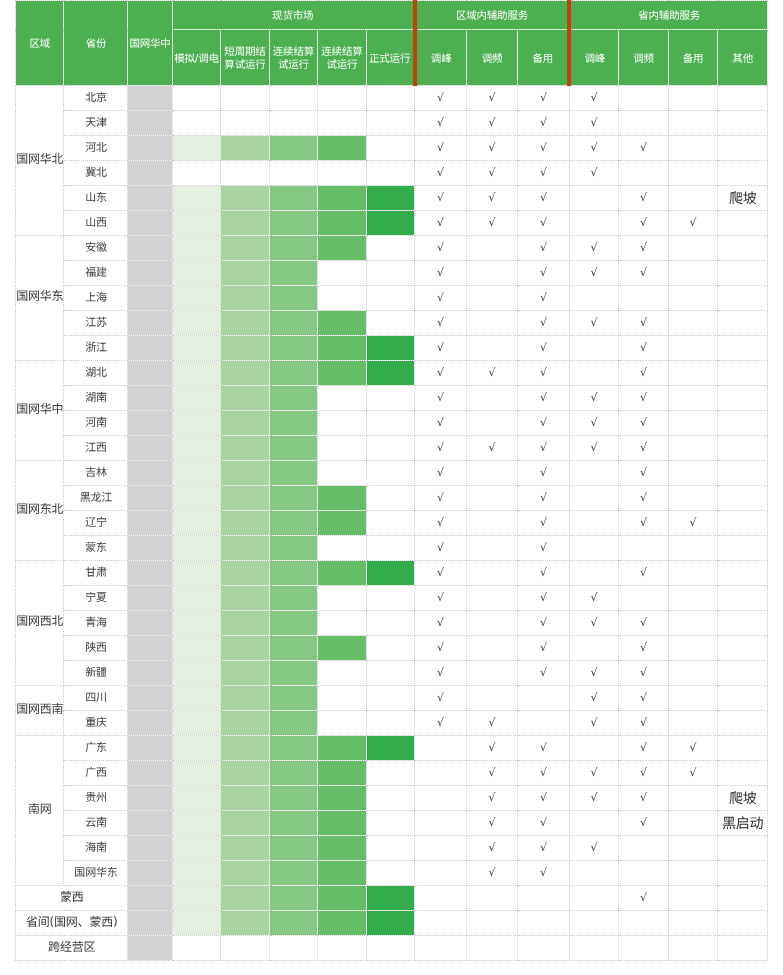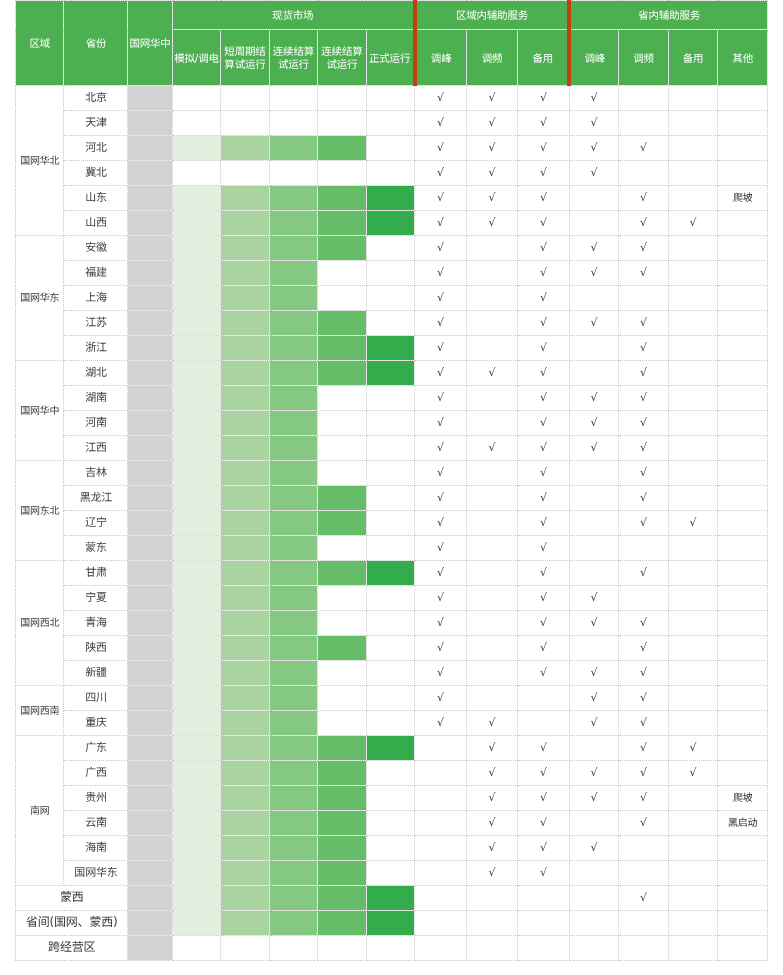--- a/index.html
+++ b/index.html
@@ -52,22 +52,23 @@
   }
   thead th.grp{ border-bottom:1px dotted #a8dda9; }
   thead th.sep-l{ border-left:4px solid #c2410c; }
   thead th.tall{ height:84px; }
   
   tbody td{ height:24px; }
   td.region{
     border-left:none;
     border-right:1px dotted #c9c9c9;
     color:#3d3d3d;
-    font-size:10px;
+    font-size:12px;
     letter-spacing:-0.2px;
+    font-family:Liberation Mono, monospace;
   }
   td.prov{
     color:#3d3d3d;
     font-size:11px;
     letter-spacing:-0.2px;
   }
   td.wide-label{
     color:#3d3d3d;
     font-size:12px;
     letter-spacing:-0.2px;
@@ -76,21 +77,21 @@
   td.mid-long{ background:#d2d2d2; }
   
   td.g1{ background:#e3f0df; }
   td.g2{ background:#a9d4a0; }
   td.g3{ background:#85c883; }
   td.g4{ background:#65bd68; }
   td.g5{ background:#33ad4c; }
   td.g0{ background:#ffffff; }
   td.bsep{ border-left:1px solid #8a8a8a; }
   td.check{ color:#3a3f5c; font-size:11px; }
-  td.othertxt{ color:#2b2b2b; font-size:10px; letter-spacing:-0.3px; }
+  td.othertxt{ color:#2b2b2b; font-size:14px; letter-spacing:-0.3px; }
   
   tr.blockstart > td{ border-top:1px dotted #8f8f8f; }
   tbody tr:first-child > td{ border-top:1px dotted #8f8f8f; }
 </style>
 </head>
 <body>
 
 <div id="page">
 
 

